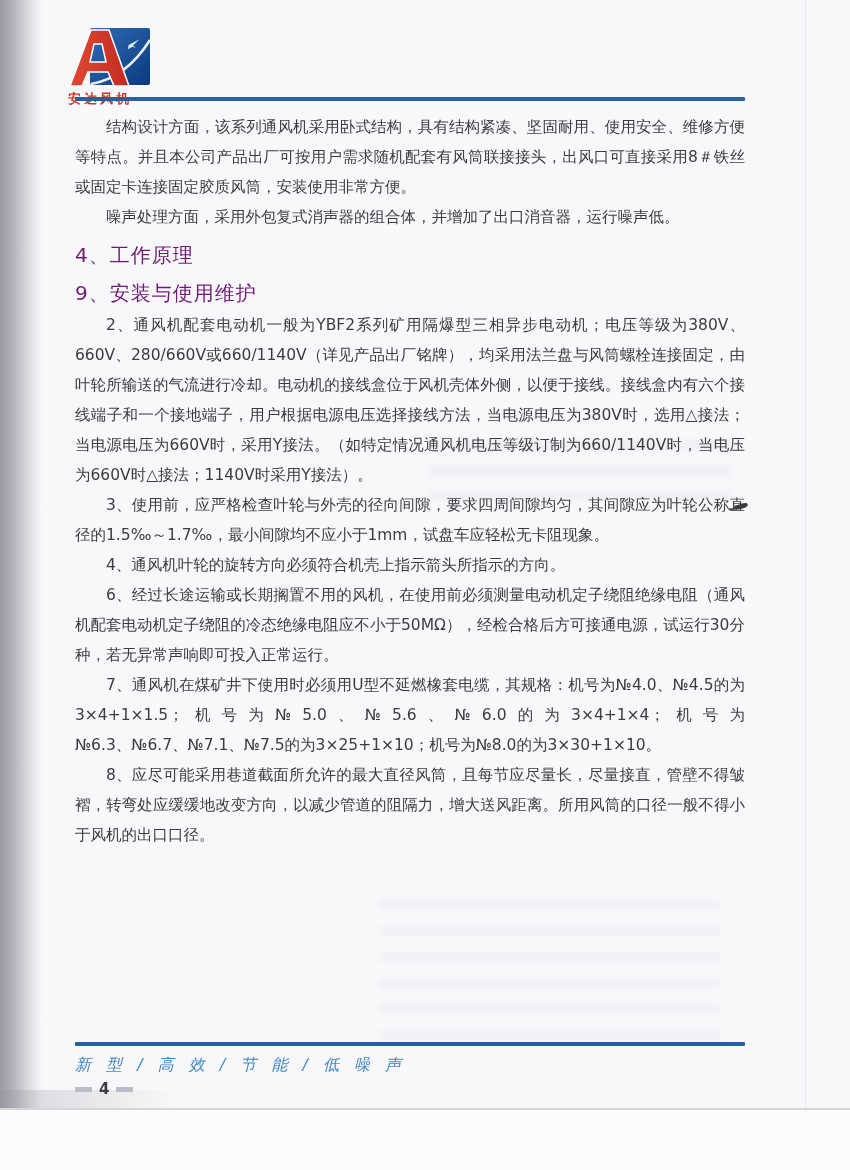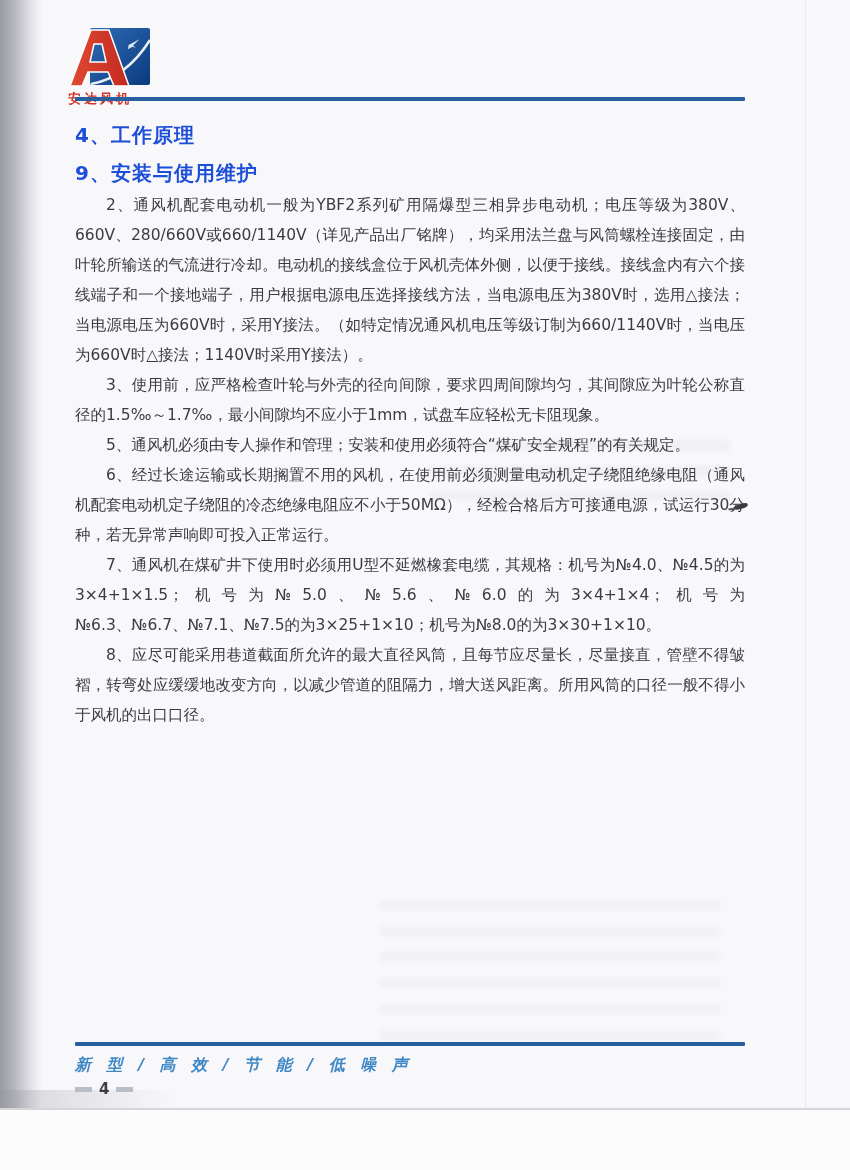--- a/index.html
+++ b/index.html
@@ -17,26 +17,26 @@
   
   .logo-wrap{position:absolute;left:68px;top:28px;width:120px;height:72px;}
   .logo-graphic{display:block;}
   .brand-name{color:#d03428;font-size:13px;font-weight:bold;letter-spacing:3px;margin-top:2px;}
   .header-rule{position:absolute;left:75px;top:97px;width:670px;height:4px;background:#2a5f9f;border-radius:1px;}
 
   
   .content{position:absolute;left:75px;top:112px;width:670px;color:#3b3b43;
     font-size:15.5px;line-height:30px;text-align:justify;}
   .content p{margin:0;text-indent:2em;}
-  .sec-heading{color:#1d4ed8;font-size:20px;font-weight:700;line-height:30px;margin:8px 0 2px 0;letter-spacing:1px;}
+  .sec-heading{color:#701a75;font-size:20px;font-weight:400;line-height:30px;margin:8px 0 2px 0;letter-spacing:1px;}
 
   
   .footer{position:absolute;left:75px;top:1042px;width:670px;}
   .footer-rule{width:670px;height:4px;background:#2a5f9f;border-radius:1px;}
-  .slogan{margin-top:9px;color:#3f87c5;font-size:16px;font-weight:bold;font-style:italic;letter-spacing:4px;word-spacing:2px;}
+  .slogan{margin-top:9px;color:#3f87c5;font-size:16px;font-weight:normal;font-style:italic;letter-spacing:4px;word-spacing:2px;}
   .pageno-row{margin-top:4px;display:flex;align-items:center;gap:7px;}
   .pageno-dash{width:17px;height:5px;background:#b9bdc7;}
   .pageno{color:#3c3c44;font-size:15px;font-weight:bold;}
 
   
   .ink-smudge{position:absolute;left:733px;top:504px;width:15px;height:5px;background:#3c3c40;border-radius:60% 40% 50% 50%;transform:rotate(-14deg);}
   .ink-smudge:before{content:"";position:absolute;left:-5px;top:2px;width:7px;height:2px;background:#55555a;border-radius:2px;transform:rotate(10deg);}
   .bleed{position:absolute;opacity:0.05;filter:blur(2px);background:repeating-linear-gradient(180deg,#5a6a8a 0 10px,transparent 10px 26px);}
   .bleed-a{left:430px;top:440px;width:300px;height:60px;}
   .bleed-b{left:380px;top:900px;width:340px;height:140px;opacity:0.045;}
@@ -71,27 +71,29 @@
     <g transform="translate(60,15) rotate(-18)">
       <path d="M0 2 L12 0 L4 4 L6 7 L3 5 L-2 6 Z" fill="#dce9f8"></path>
     </g>
     <path fill-rule="evenodd" fill="url(#redGrad)" stroke="#ffffff" stroke-width="1.5" d="M2,58 L23,2 L41,2 L61,58 L46,58 L40,44 L20,44 L14,58 Z M26,16 L34,16 L38,34 L22,34 Z"></path>
   </svg>
   <div class="brand-name">安达风机</div>
 </div>
 <div class="header-rule"></div>
 
 <div class="content">
+  <p>结构设计方面，该系列通风机采用卧式结构，具有结构紧凑、坚固耐用、使用安全、维修方便等特点。并且本公司产品出厂可按用户需求随机配套有风筒联接接头，出风口可直接采用8＃铁丝或固定卡连接固定胶质风筒，安装使用非常方便。</p>
+  <p>噪声处理方面，采用外包复式消声器的组合体，并增加了出口消音器，运行噪声低。</p>
 
   <div class="sec-heading">4、工作原理</div>
 
   <div class="sec-heading">9、安装与使用维护</div>
   <p>2、通风机配套电动机一般为YBF2系列矿用隔爆型三相异步电动机；电压等级为380V、660V、280/660V或660/1140V（详见产品出厂铭牌），均采用法兰盘与风筒螺栓连接固定，由叶轮所输送的气流进行冷却。电动机的接线盒位于风机壳体外侧，以便于接线。接线盒内有六个接线端子和一个接地端子，用户根据电源电压选择接线方法，当电源电压为380V时，选用△接法；当电源电压为660V时，采用Y接法。（如特定情况通风机电压等级订制为660/1140V时，当电压为660V时△接法；1140V时采用Y接法）。</p>
   <p>3、使用前，应严格检查叶轮与外壳的径向间隙，要求四周间隙均匀，其间隙应为叶轮公称直径的1.5‰～1.7‰，最小间隙均不应小于1mm，试盘车应轻松无卡阻现象。</p>
-  <p>5、通风机必须由专人操作和管理；安装和使用必须符合“煤矿安全规程”的有关规定。</p>
+  <p>4、通风机叶轮的旋转方向必须符合机壳上指示箭头所指示的方向。</p>
   <p>6、经过长途运输或长期搁置不用的风机，在使用前必须测量电动机定子绕阻绝缘电阻（通风机配套电动机定子绕阻的冷态绝缘电阻应不小于50MΩ），经检合格后方可接通电源，试运行30分种，若无异常声响即可投入正常运行。</p>
   <p>7、通风机在煤矿井下使用时必须用U型不延燃橡套电缆，其规格：机号为№4.0、№4.5的为3×4+1×1.5；机号为№5.0、№5.6、№6.0的为3×4+1×4；机号为№6.3、№6.7、№7.1、№7.5的为3×25+1×10；机号为№8.0的为3×30+1×10。</p>
   <p>8、应尽可能采用巷道截面所允许的最大直径风筒，且每节应尽量长，尽量接直，管壁不得皱褶，转弯处应缓缓地改变方向，以减少管道的阻隔力，增大送风距离。所用风筒的口径一般不得小于风机的出口口径。</p>
 </div>
 
 <div class="ink-smudge"></div>
 
 <div class="footer">
   <div class="footer-rule"></div>
   <div class="slogan">新 型 / 高 效 / 节 能 / 低 噪 声</div>

